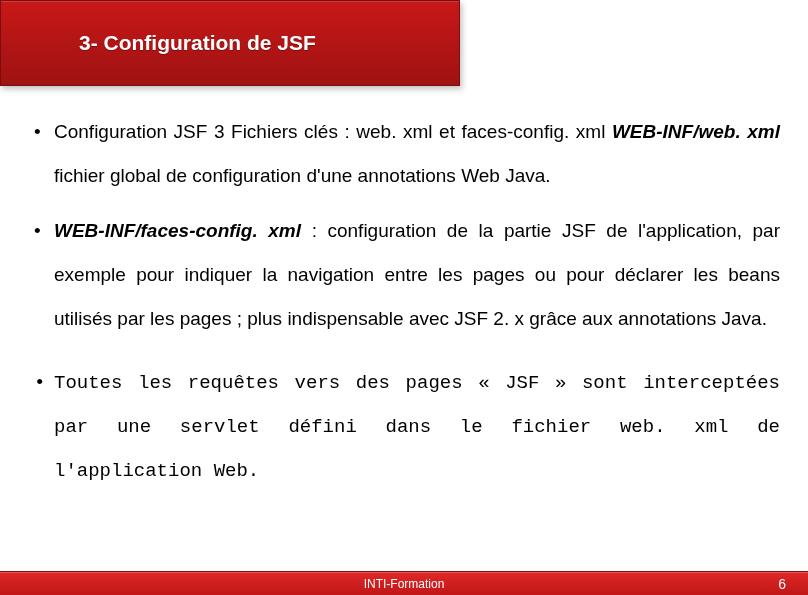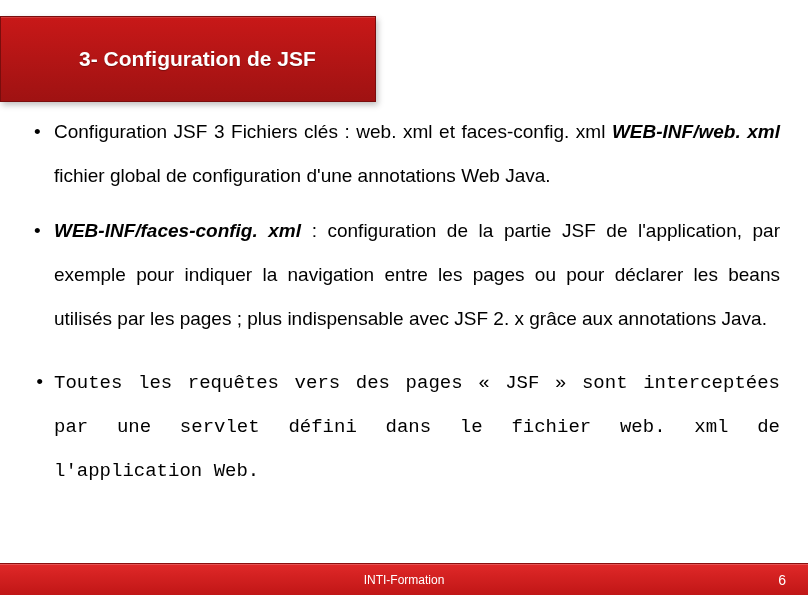--- a/index.html
+++ b/index.html
@@ -7,22 +7,22 @@
     width: 808px;
     height: 595px;
     background: #ffffff;
     font-family: Arial, Helvetica, sans-serif;
     position: relative;
     overflow: hidden;
   }
   .title-bar {
     position: absolute;
     left: 0;
-    top: 16px;
-    width: 376px;
+    top: 0;
+    width: 460px;
     height: 86px;
     background: linear-gradient(to bottom, #c81818 0%, #b31515 50%, #9f1212 100%);
     border: 1px solid #7a0d0d;
     box-shadow: 2px 3px 6px rgba(0,0,0,0.25), inset 0 1px 0 rgba(255,255,255,0.15);
     display: flex;
     align-items: center;
   }
   .title-text {
     color: #ffffff;
     font-size: 21px;
@@ -48,21 +48,21 @@
     top: 0;
     font-size: 19px;
   }
   .content .para { text-align: justify; }
   .bold { font-weight: bold; font-style: italic; }
   .footer-bar {
     position: absolute;
     left: 0;
     right: 0;
     bottom: 0;
-    height: 32px;
+    height: 24px;
     background: linear-gradient(to bottom, #e02828 0%, #c01616 100%);
     border-top: 1px solid #8a0f0f;
     box-shadow: inset 0 1px 0 rgba(255,255,255,0.2);
     display: flex;
     align-items: center;
     justify-content: flex-end;
     padding: 0 22px 0 0;
   }
   .footer-center {
     position: absolute;

